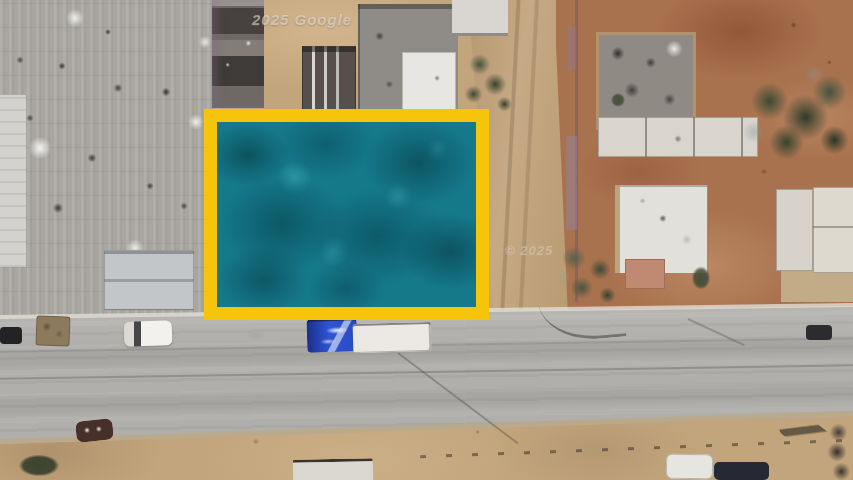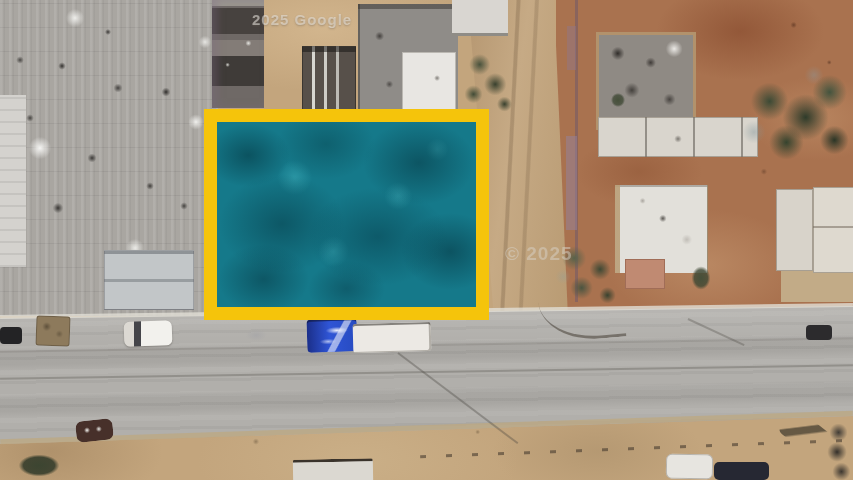--- a/index.html
+++ b/index.html
@@ -7,20 +7,21 @@
     position:relative;width:853px;height:480px;overflow:hidden;
     font-family:"Liberation Sans",sans-serif;
     background-color:#c3a57d;
     background-image:
       radial-gradient(ellipse 200px 90px at 38% 6%, rgba(218,190,150,.65), transparent 70%),
       radial-gradient(ellipse 160px 80px at 6% 94%, rgba(140,110,75,.35), transparent 70%),
       radial-gradient(ellipse 230px 100px at 42% 96%, rgba(208,183,143,.55), transparent 70%),
       radial-gradient(ellipse 150px 70px at 70% 94%, rgba(150,125,90,.30), transparent 70%),
       radial-gradient(circle 4px at 30% 92%, rgba(80,62,40,.5), transparent 80%),
       radial-gradient(circle 3px at 56% 90%, rgba(80,62,40,.45), transparent 80%);
+    font-style: italic;
   }
   .f{position:absolute;}
   
   .red-dirt{left:556px;top:0;width:297px;height:312px;background-color:#a9724f;
     background-image:
       radial-gradient(ellipse 120px 70px at 62% 10%, rgba(125,62,35,.5), transparent 70%),
       radial-gradient(ellipse 100px 60px at 88% 38%, rgba(198,150,110,.5), transparent 70%),
       radial-gradient(ellipse 90px 50px at 28% 55%, rgba(130,70,40,.35), transparent 70%),
       radial-gradient(ellipse 140px 80px at 50% 85%, rgba(205,162,122,.45), transparent 70%),
       radial-gradient(circle 4px at 80% 8%, rgba(70,40,25,.6), transparent 80%),
@@ -183,21 +184,21 @@
     background:linear-gradient(135deg,#c7ad62,#8a7440);
     background-image:linear-gradient(135deg, transparent 0 35%, rgba(40,38,30,.6) 38% 48%, transparent 52%);}
   .dark-cluster-br{left:824px;top:424px;width:29px;height:56px;
     background-image:
       radial-gradient(circle 12px at 50% 15%, #413c36, transparent 75%),
       radial-gradient(circle 13px at 45% 50%, #332f2a, transparent 75%),
       radial-gradient(circle 12px at 60% 85%, #3c362f, transparent 75%);}
   
   .wm-top{left:252px;top:11px;font-size:15px;font-weight:bold;letter-spacing:1px;
     color:rgba(235,232,225,.55);text-shadow:0 1px 2px rgba(100,90,80,.4);}
-  .wm-mid{left:505px;top:243px;font-size:19px;font-weight:bold;letter-spacing:1px;color:rgba(215,210,200,.5);}
+  .wm-mid{left:505px;top:243px;font-size:13px;font-weight:bold;letter-spacing:1px;color:rgba(215,210,200,.5);}
   
   .parcel{left:204px;top:109px;width:285px;height:211px;box-sizing:border-box;
     border:13px solid #f5c40b;
     background-color:#15798a;
     background-image:
       radial-gradient(ellipse 60px 45px at 12% 18%, rgba(8,70,82,.75), transparent 70%),
       radial-gradient(ellipse 70px 50px at 42% 12%, rgba(10,80,92,.6), transparent 70%),
       radial-gradient(ellipse 80px 60px at 78% 22%, rgba(8,66,78,.65), transparent 70%),
       radial-gradient(ellipse 90px 70px at 25% 55%, rgba(6,60,72,.55), transparent 70%),
       radial-gradient(ellipse 100px 70px at 62% 62%, rgba(8,70,84,.6), transparent 70%),

